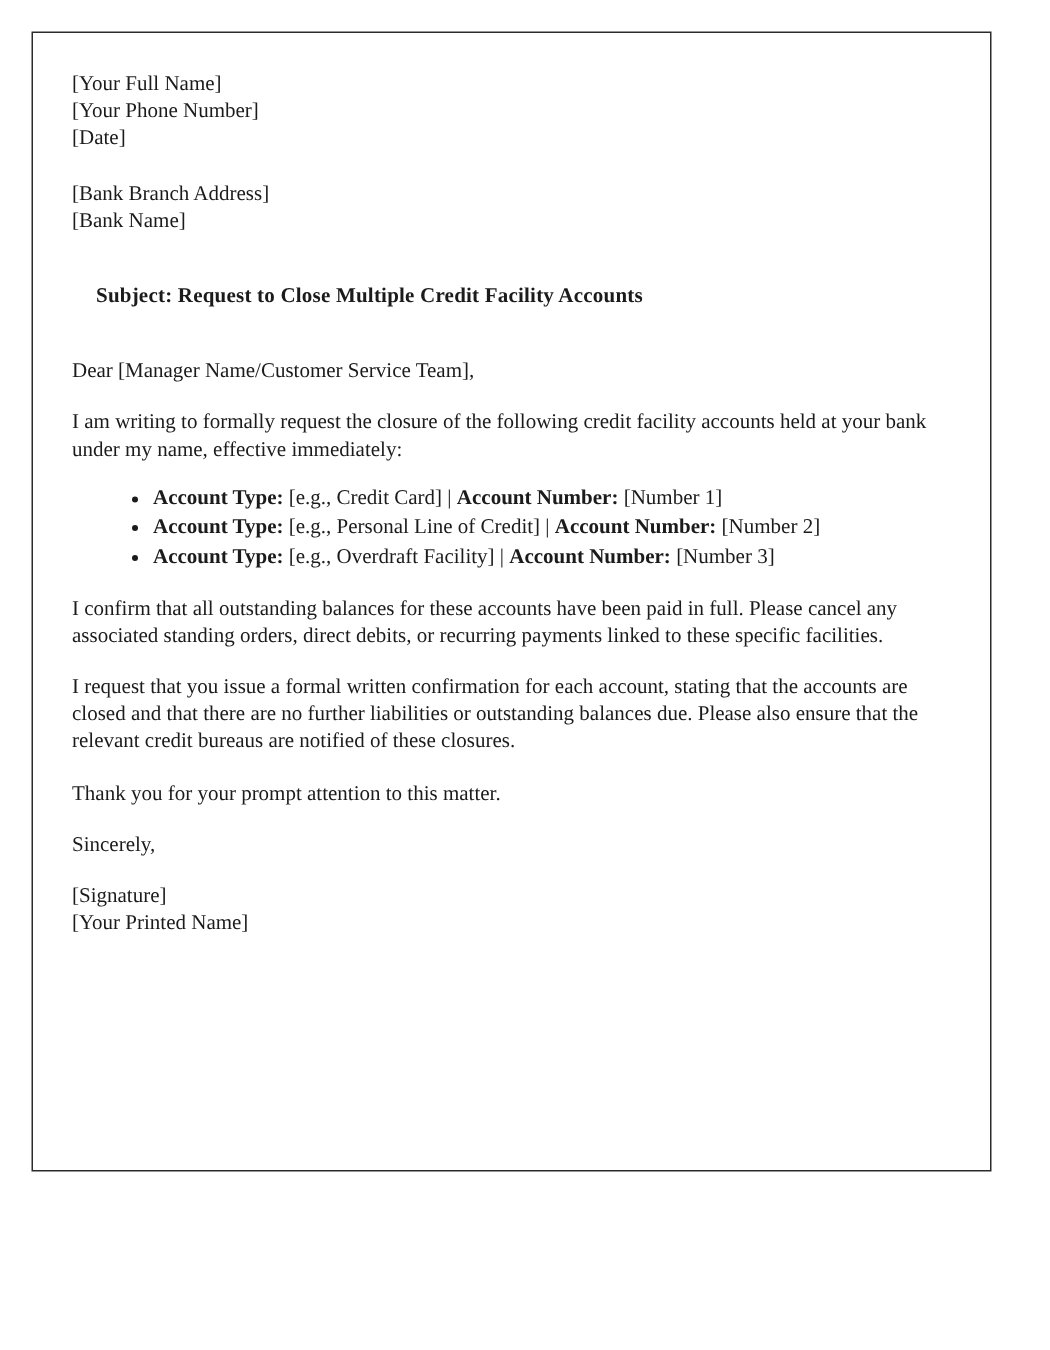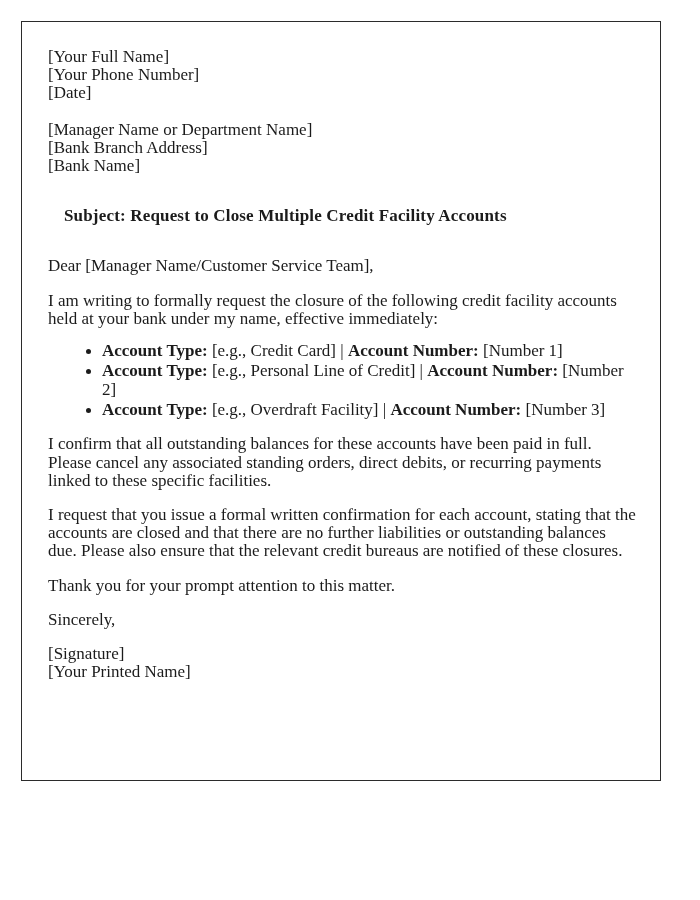--- a/index.html
+++ b/index.html
@@ -24,21 +24,21 @@
     border: 1.3px solid #2b2b2b;
     box-sizing: border-box;
     background: #ffffff;
   }
 
   .content {
     position: absolute;
     left: 26px;
     top: 26px;
     right: 24px;
-    font-size: 17px;
+    font-size: 14px;
     line-height: 18.2px;
   }
 
   
   .addr-block {
     margin: 0;
   }
   .addr-line {
     display: block;
     white-space: pre;
@@ -113,21 +113,20 @@
 
     <div class="addr-block">
       <span class="addr-line">[Your Full Name]</span>
       <span class="addr-line">[Your Phone Number]</span>
       <span class="addr-line">[Date]</span>
     </div>
 
     <div class="block-gap"></div>
 
     <div class="addr-block">
-      <span class="addr-line">[Manager Name or Department Name]</span>
       <span class="addr-line">[Bank Branch Address]</span>
       <span class="addr-line">[Bank Name]</span>
     </div>
 
     <p class="subject">Subject: Request to Close Multiple Credit Facility Accounts</p>
 
     <p class="salutation">Dear [Manager Name/Customer Service Team],</p>
 
     <p class="para">I am writing to formally request the closure of the following credit facility accounts held at your bank under my name, effective immediately:</p>
 

